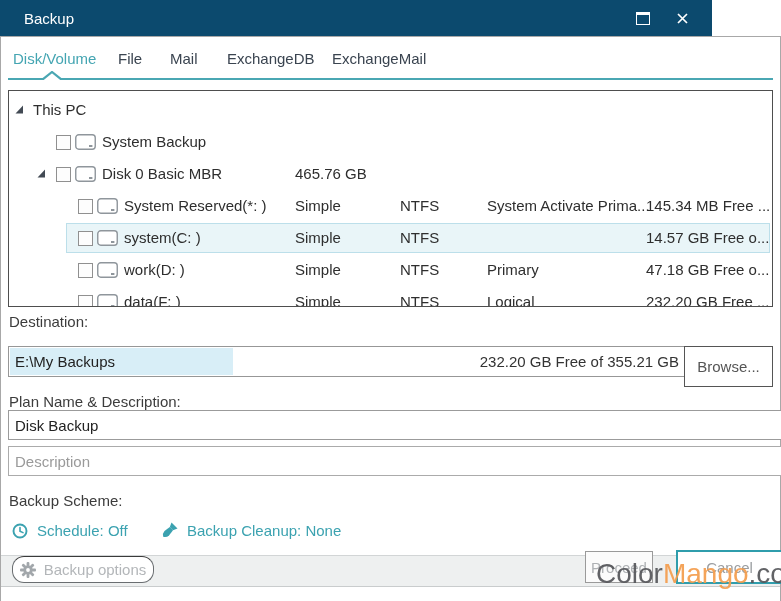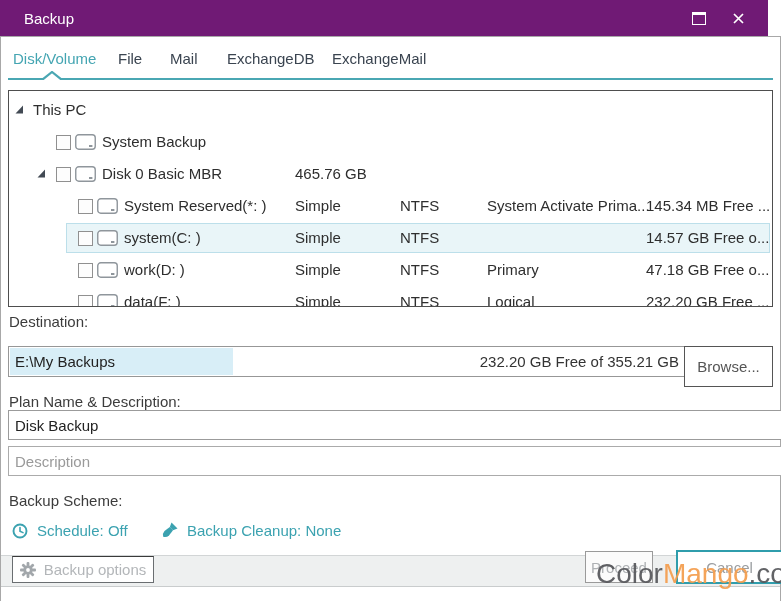--- a/index.html
+++ b/index.html
@@ -1,21 +1,21 @@
 <!DOCTYPE html>
 <html><head>
 <meta charset="utf-8">
 <style>
   html,body{margin:0;padding:0;background:#fff;}
   .window{
     position:relative;width:781px;height:601px;background:#fff;overflow:hidden;
     font-family:"Liberation Sans",sans-serif;color:#333;
   }
   
-  .titlebar{position:absolute;left:0;top:0;width:768px;height:37px;background:#701a75;display:flex;align-items:center;text-align:center;}
+  .titlebar{position:absolute;left:0;top:0;width:712px;height:37px;background:#0c4a6e;display:flex;align-items:center;text-align:center;}
   .titlebar .title{color:#ffffff;font-size:15px;margin-left:24px;}
   .tb-btn{position:absolute;top:3px;width:32px;height:30px;display:flex;align-items:center;justify-content:center;cursor:pointer;}
   .tb-max{right:53px;}
   .tb-close{right:14px;}
   .max-glyph{width:12px;height:9px;border:1px solid #fff;border-top:3px solid #fff;}
   
   .chrome{position:absolute;left:0;top:36px;width:779px;height:564px;border:1px solid #a8a8a8;pointer-events:none;}
   
   .tabs{position:absolute;left:0;top:48px;width:781px;height:32px;}
   .tab{position:absolute;top:2px;font-size:15px;color:#3a4450;cursor:pointer;white-space:nowrap;}
@@ -48,21 +48,21 @@
   .text-input{position:absolute;left:8px;width:763px;height:28px;border:1px solid #9b9b9b;background:#fff;
     font-family:"Liberation Sans",sans-serif;font-size:15px;color:#222;padding:0 6px;box-sizing:content-box;}
   .text-input::placeholder{color:#9a9a9a;opacity:1;}
   .desc-input{border-color:#ababab;}
   
   .scheme-link{position:absolute;top:522px;display:flex;align-items:center;gap:9px;color:#3ba2b0;font-size:15px;cursor:pointer;}
   .link-schedule{left:12px;}
   .link-cleanup{left:161px;}
   
   .footer{position:absolute;left:1px;top:555px;width:779px;height:30px;background:#eef0f0;border-top:1px solid #d2d5d6;border-bottom:1px solid #c9cccd;}
-  .options-btn{position:absolute;left:12px;top:556px;width:142px;height:27px;color:#b3b6b9;gap:8px;border-color:#6a6e71;border-top-color:#3a3a3a;}
+  .options-btn{position:absolute;left:12px;top:556px;width:142px;height:27px;color:#b3b6b9;gap:8px;border-color:#6a6e71;border-top-color:#3a3a3a;border-radius:12px;}
   .proceed-btn{position:absolute;left:585px;top:551px;width:68px;height:32px;color:#aeb1b4;border-color:#9a9a9a;background:#fbfbfb;}
   .cancel-btn{position:absolute;left:676px;top:550px;width:107px;height:34px;color:#9a9da0;border:2px solid #2f9dac;}
   
   .watermark{position:absolute;left:596px;top:558px;font-size:28px;letter-spacing:0px;color:#55565a;opacity:.92;pointer-events:none;white-space:nowrap;z-index:5;}
   .watermark .mango{color:#f49d4d;}
 </style>
 </head>
 <body>
 
 <div class="window">

